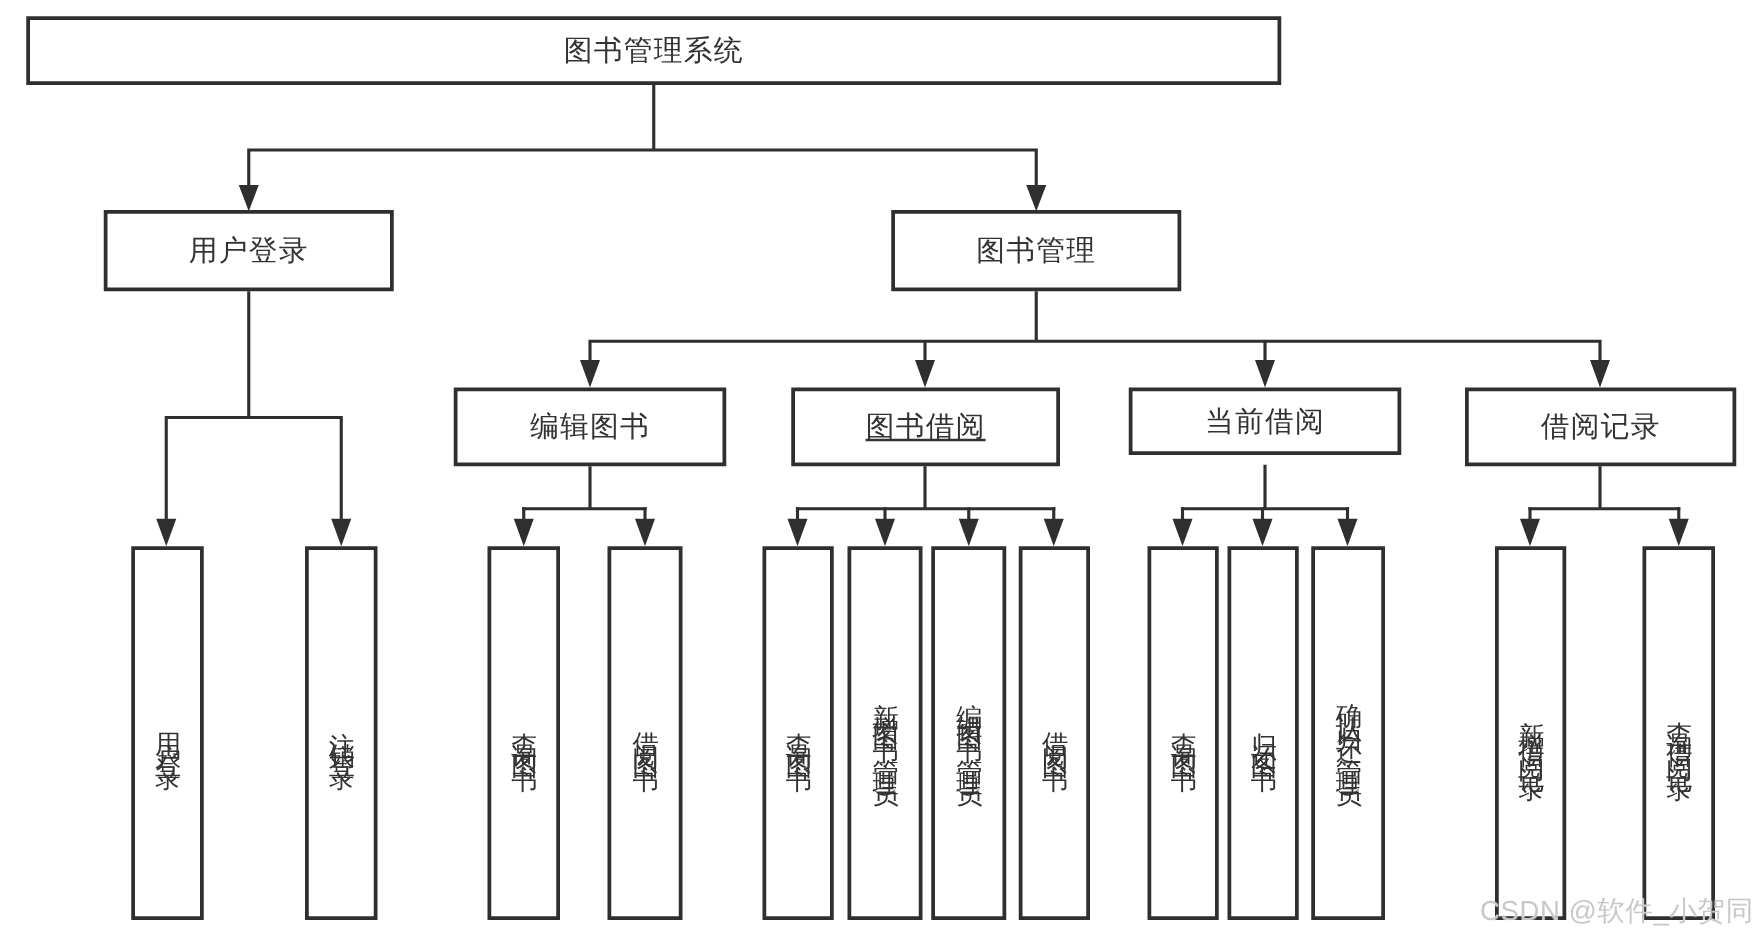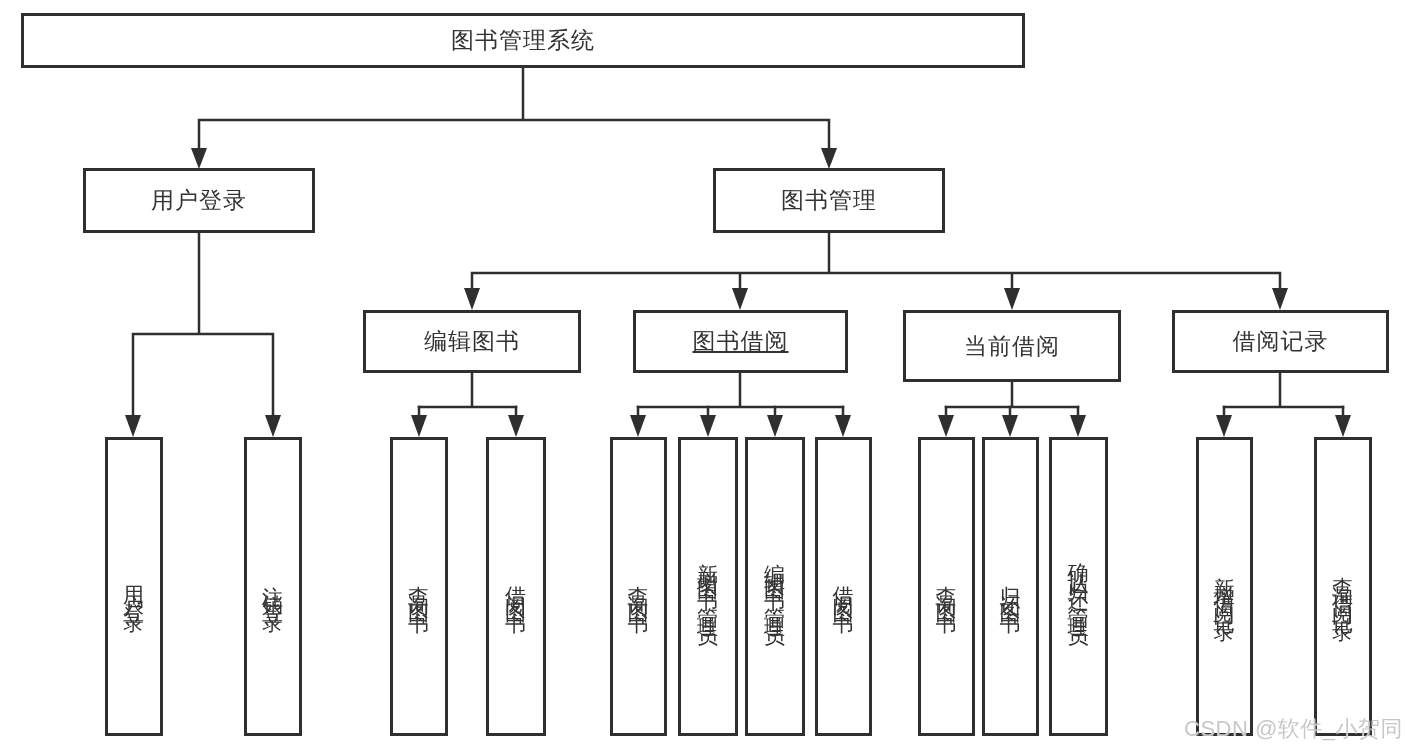--- a/index.html
+++ b/index.html
@@ -18,21 +18,21 @@
     font-size:21px;letter-spacing:9px;line-height:1;white-space:nowrap;
   }
   
   #b-root{left:21px;top:13px;width:1004px;height:55px;}
   
   #b-user{left:83px;top:168px;width:232px;height:65px;}
   #b-book{left:713px;top:168px;width:232px;height:65px;}
   
   #g0{left:363px;top:310px;width:218px;height:63px;}
   #g1{left:633px;top:310px;width:215px;height:63px;text-decoration:underline;}
-  #g2{left:903px;top:310px;width:218px;height:72px;}
+  #g2{left:903px;top:310px;width:218px;height:54px;}
   #g3{left:1172px;top:310px;width:217px;height:63px;}
   
   .leaf{top:437px;height:299px;}
   #l00{left:105px;width:58px;}
   #l01{left:244px;width:58px;}
   #l10{left:390px;width:58px;}
   #l11{left:486px;width:60px;}
   #l20{left:610px;width:57px;}
   #l21{left:678px;width:60px;}
   #l22{left:745px;width:60px;}

